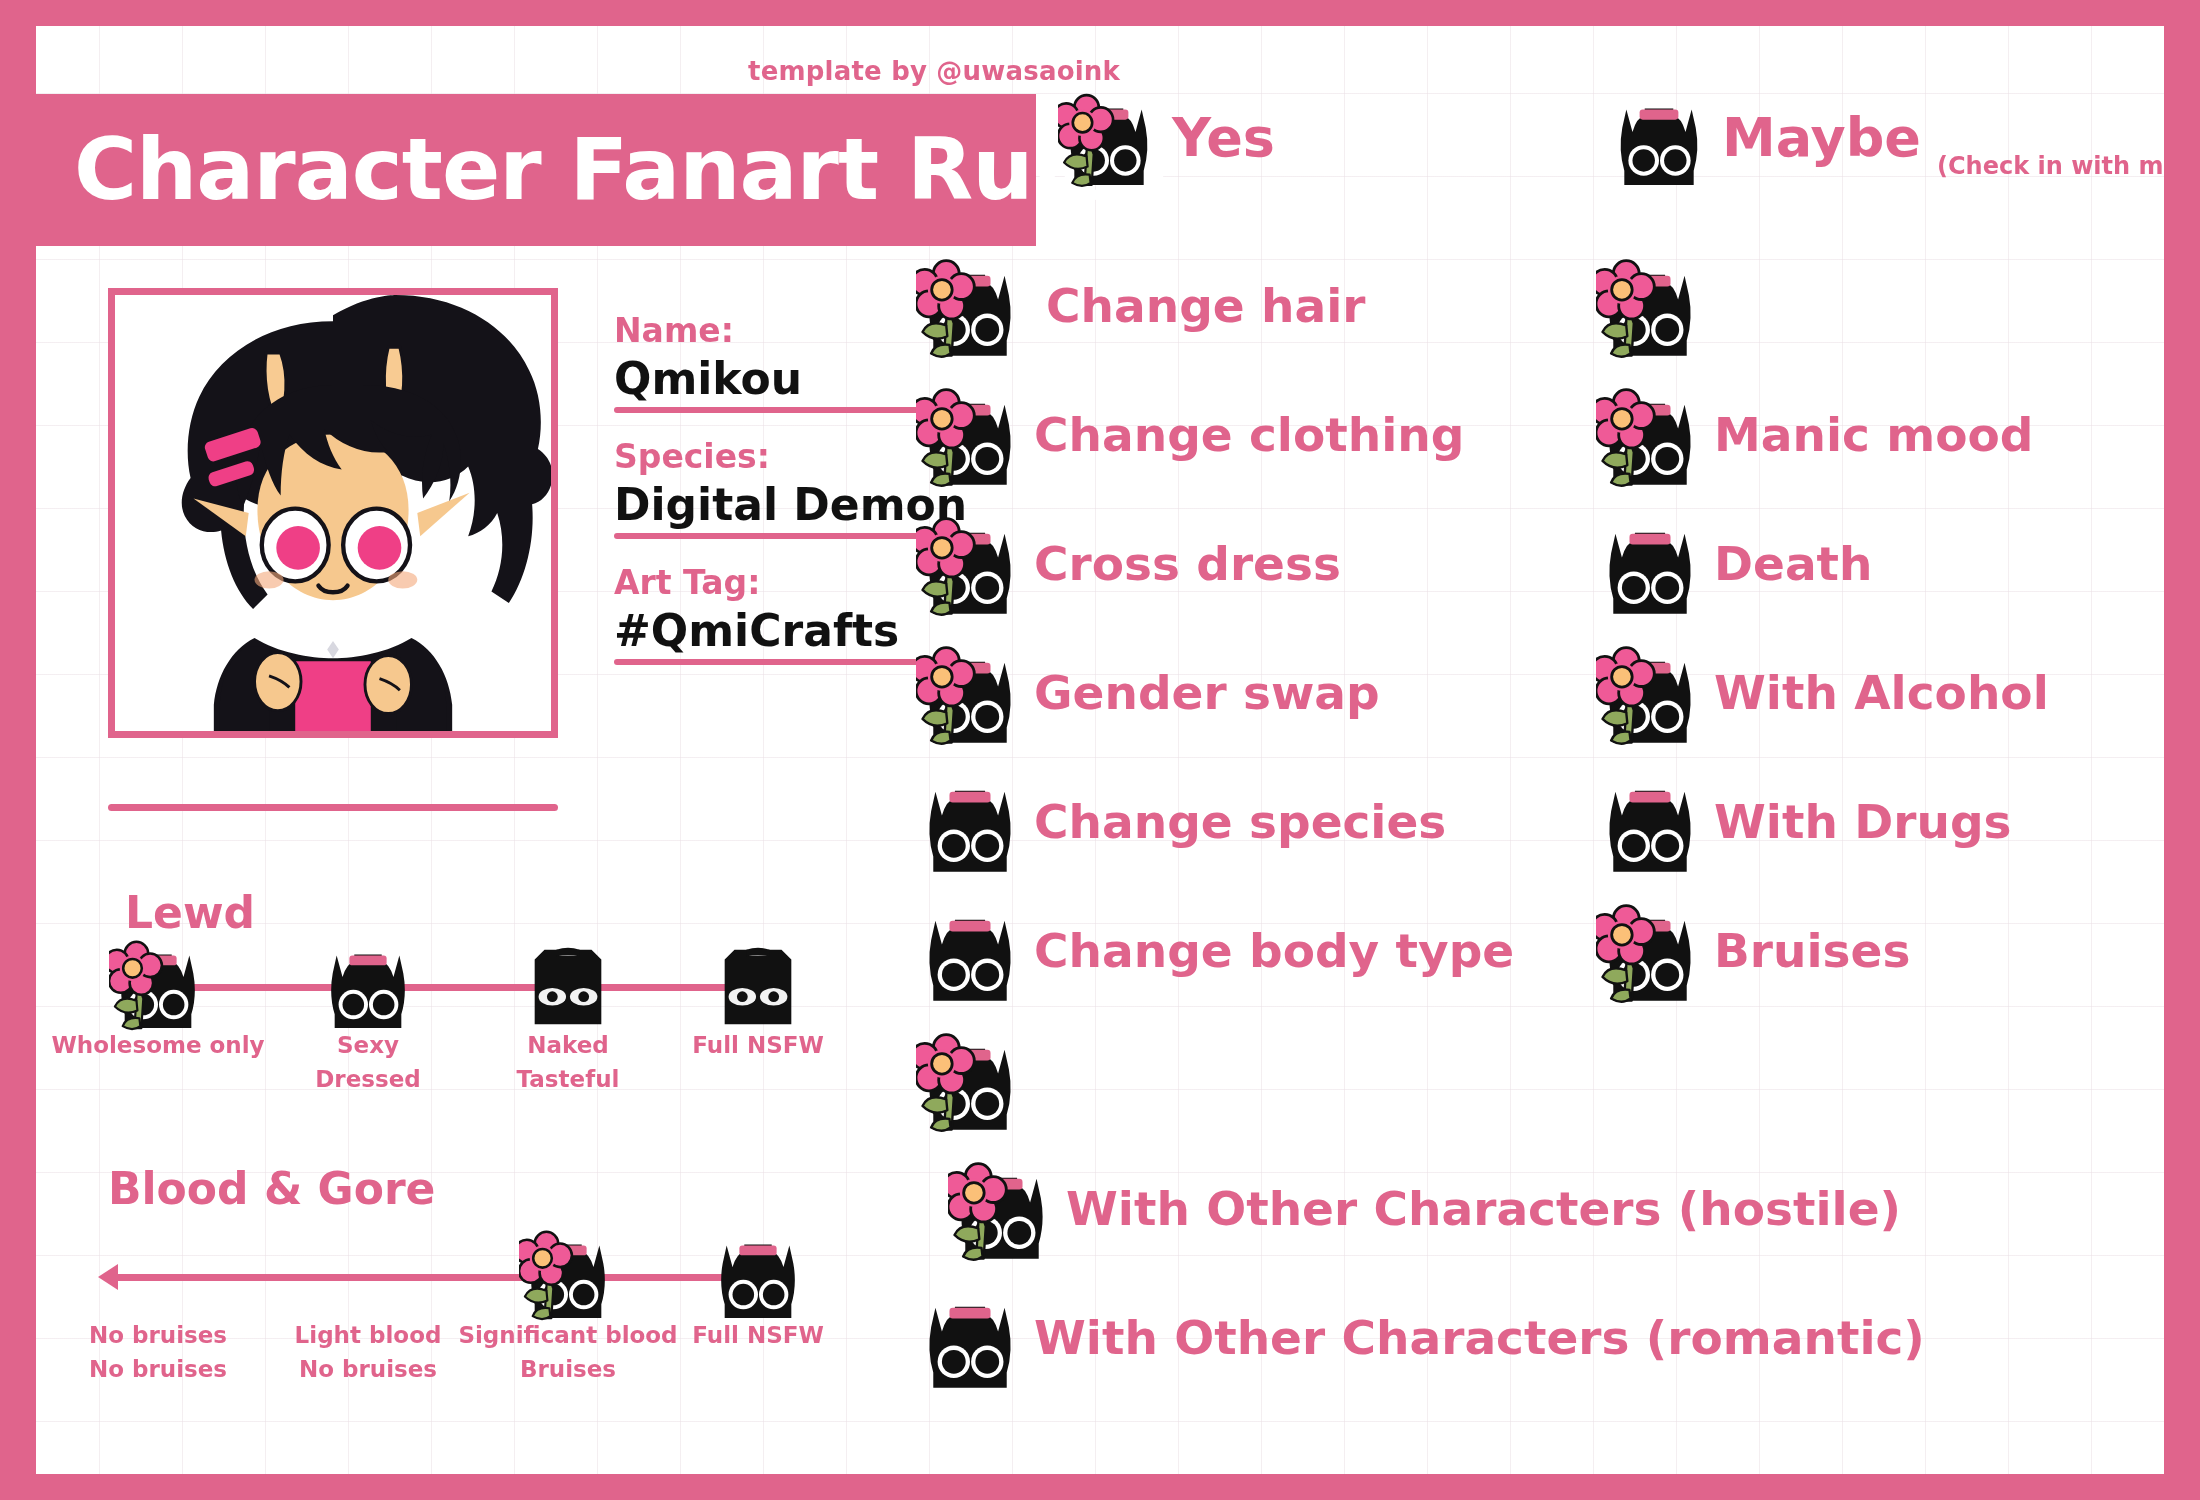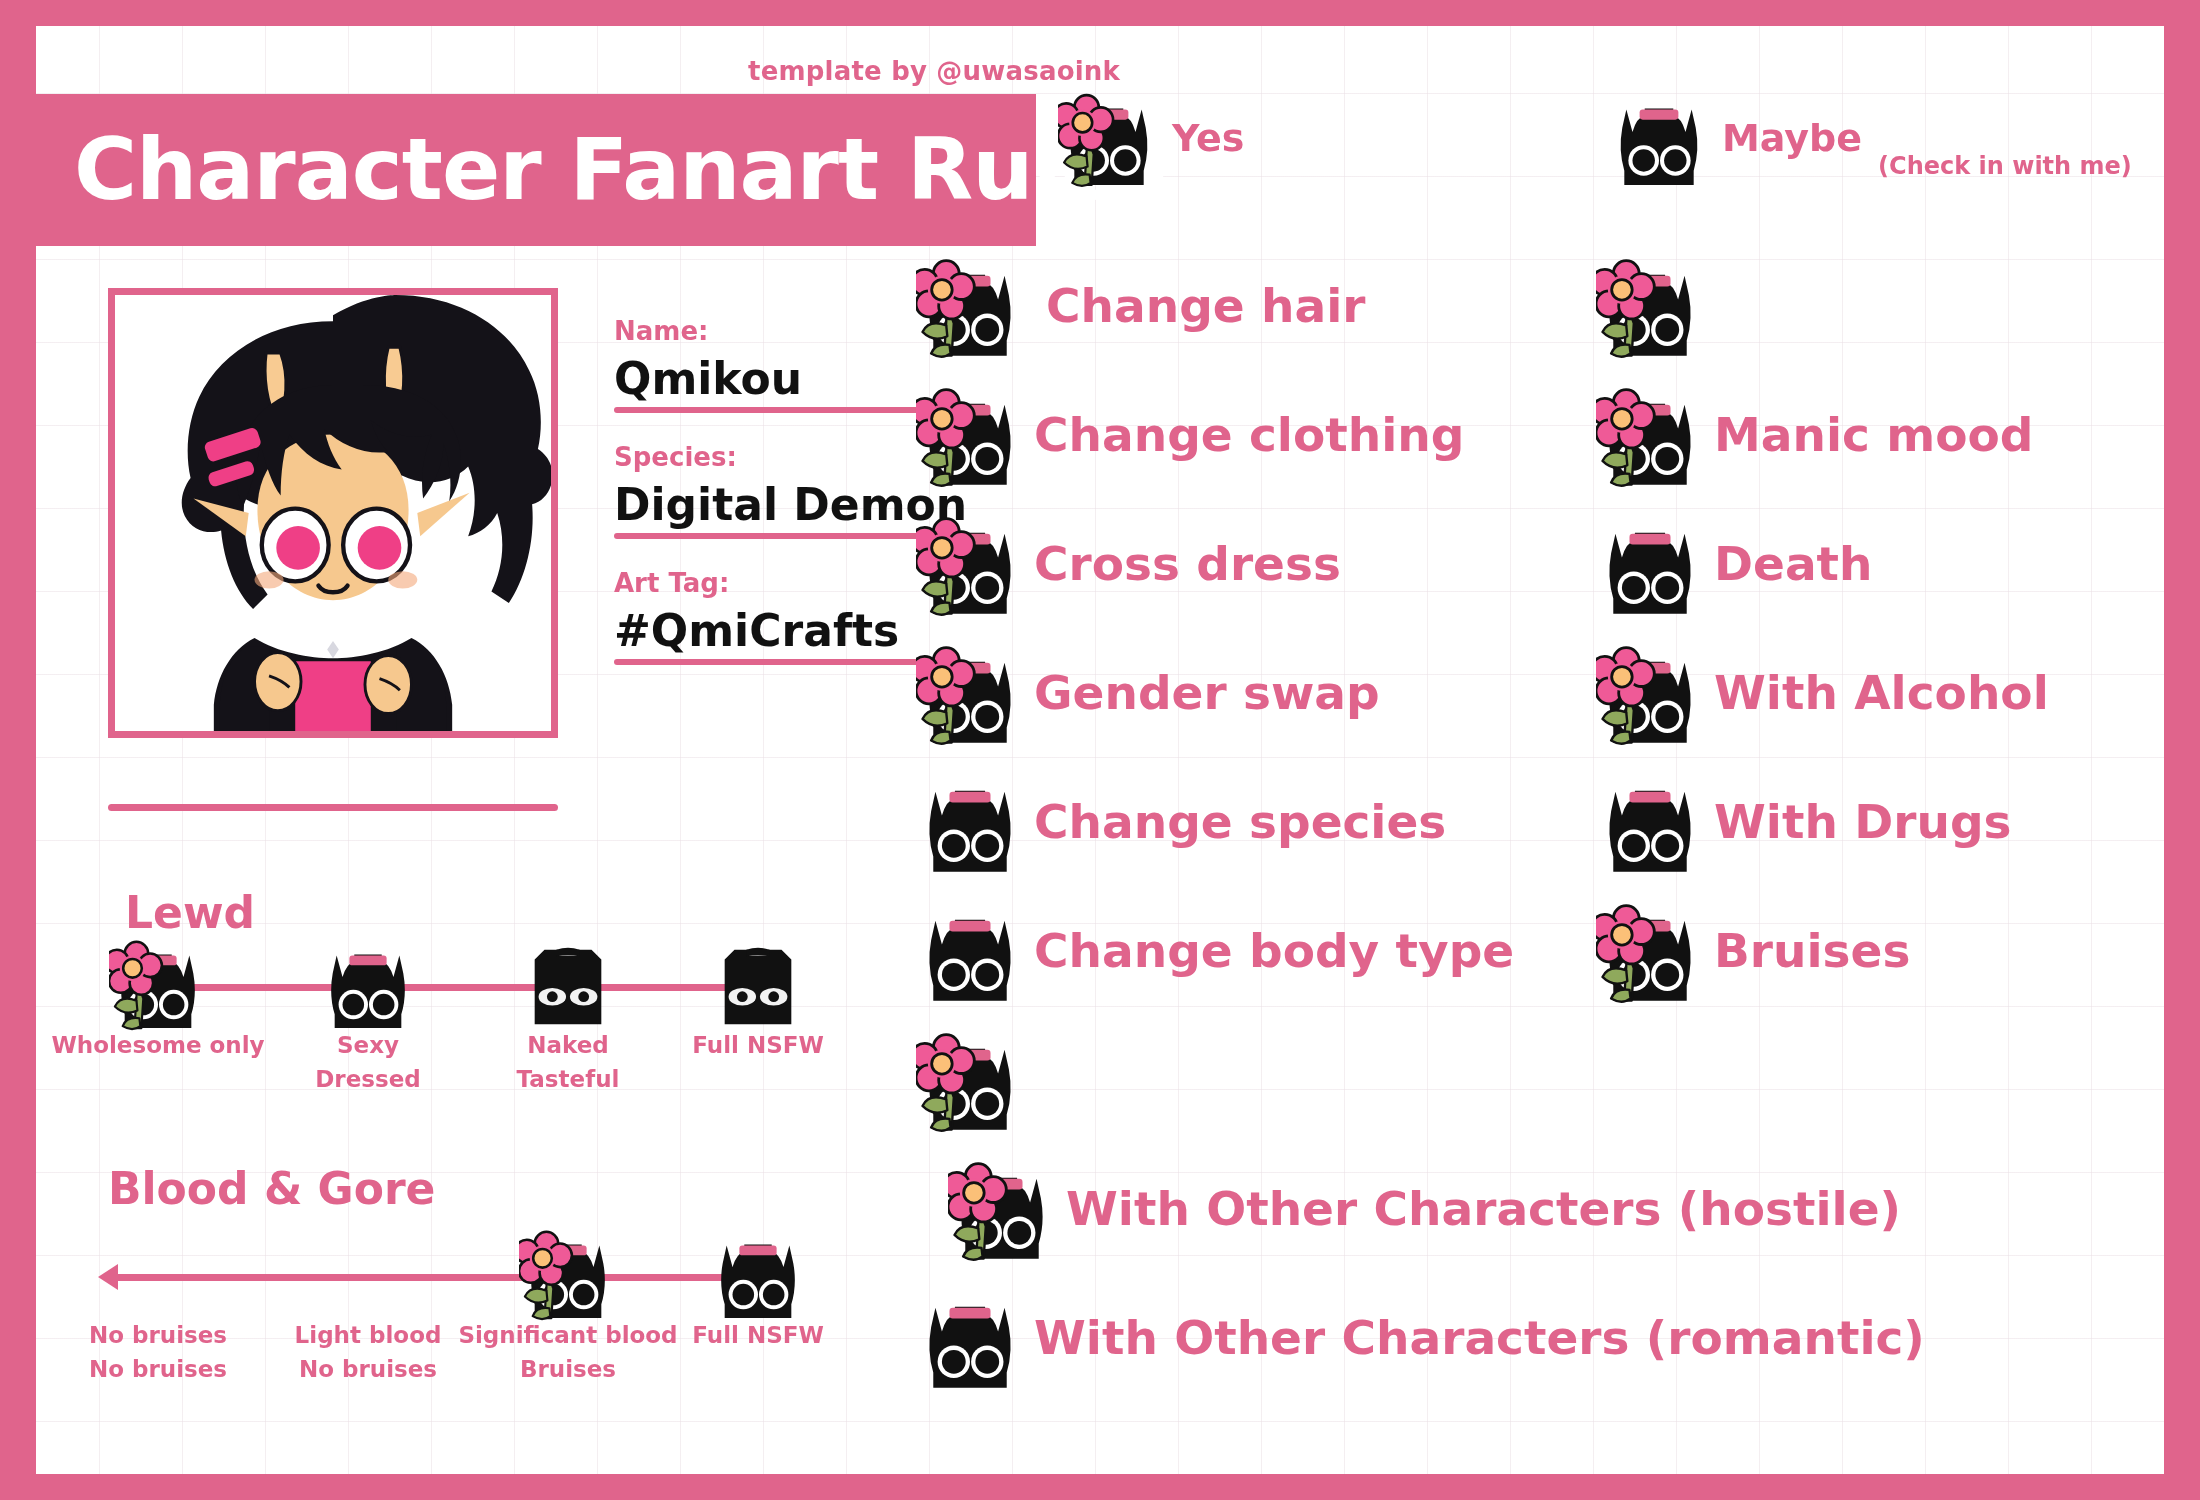--- a/index.html
+++ b/index.html
@@ -40,21 +40,21 @@
     letter-spacing:-1px;white-space:nowrap;
     line-height:106px;
   }
   
   .legend{
     position:absolute;top:62px;
     display:flex;align-items:center;gap:12px;
     height:100px;
   }
   .legend .ltxt{
-    font-size:38px;font-weight:bold;color:#e0648c;white-space:nowrap;
+    font-size:54px;font-weight:bold;color:#e0648c;white-space:nowrap;
     line-height:54px;
   }
   .legend .lsub{
     font-size:24px;font-weight:bold;color:#e0648c;white-space:nowrap;
     align-self:flex-end;margin-bottom:8px;margin-left:4px;
   }
   #legend-yes{left:1022px;}
   #legend-no{left:1312px;}
   #legend-maybe{left:1572px;}
 
@@ -75,21 +75,21 @@
 
   #divider{
     position:absolute;left:72px;top:778px;
     width:450px;height:7px;background:#e0648c;border-radius:4px;
   }
 
   
   #info{position:absolute;left:578px;top:285px;width:340px;}
   .fld{margin-bottom:24px;}
   .fld .lab{
-    font-size:26px;font-weight:bold;color:#e0648c;line-height:40px;
+    font-size:33px;font-weight:bold;color:#e0648c;line-height:40px;
     margin-bottom:2px;
   }
   .fld .val{
     font-size:44px;font-weight:bold;color:#111111;line-height:52px;
     white-space:nowrap;
   }
   .fld .rule{
     height:6px;background:#e0648c;border-radius:3px;margin-top:2px;
     width:330px;
   }

